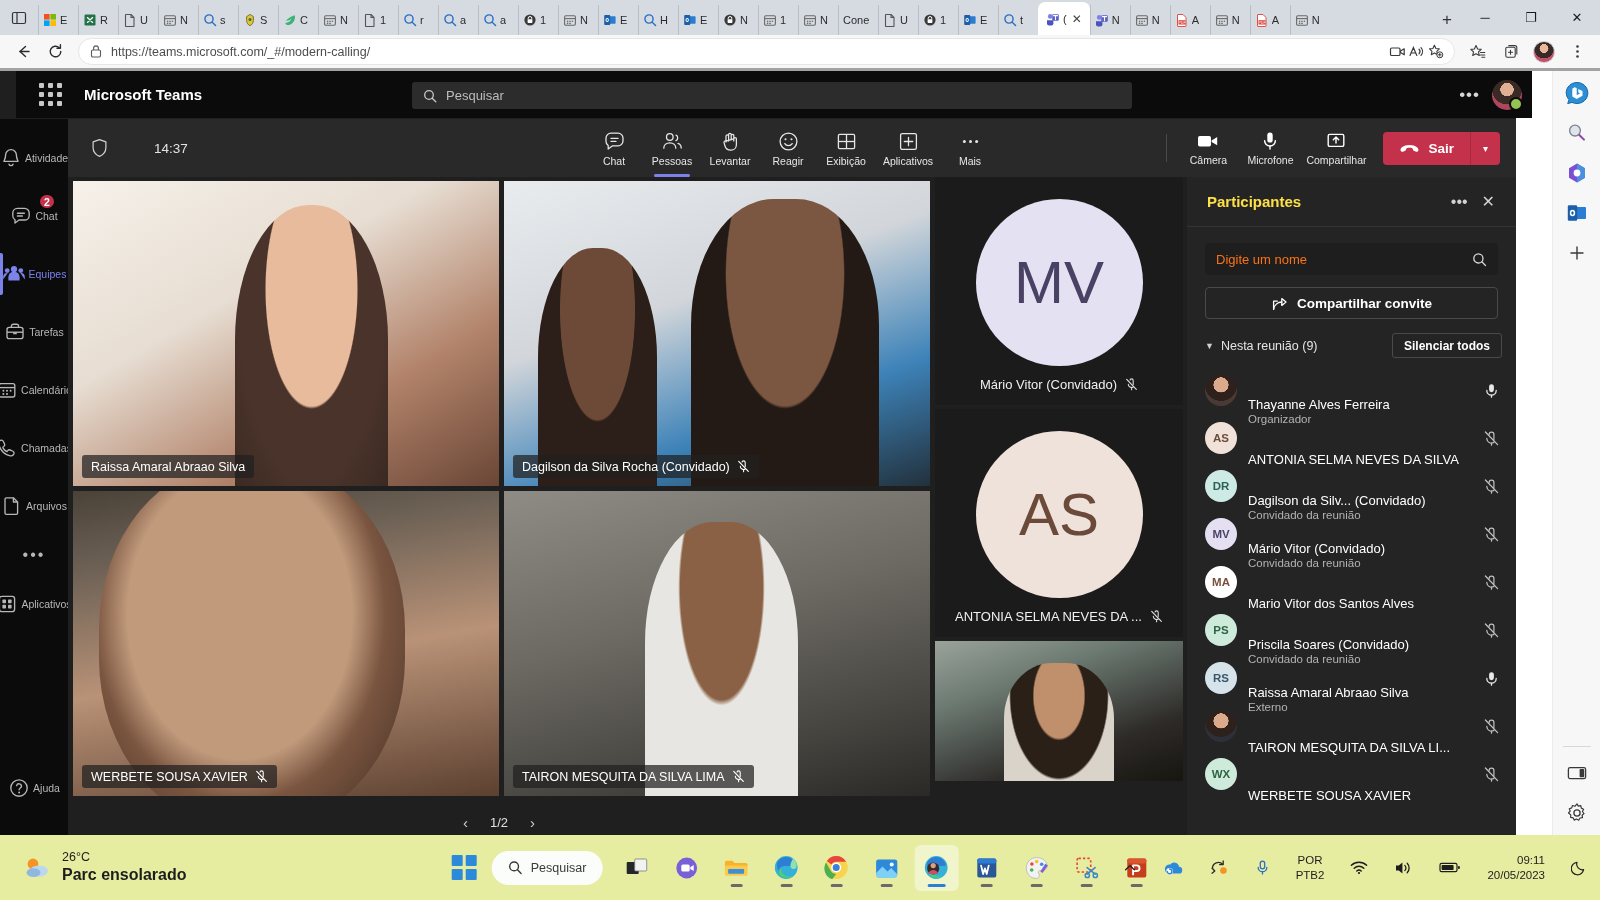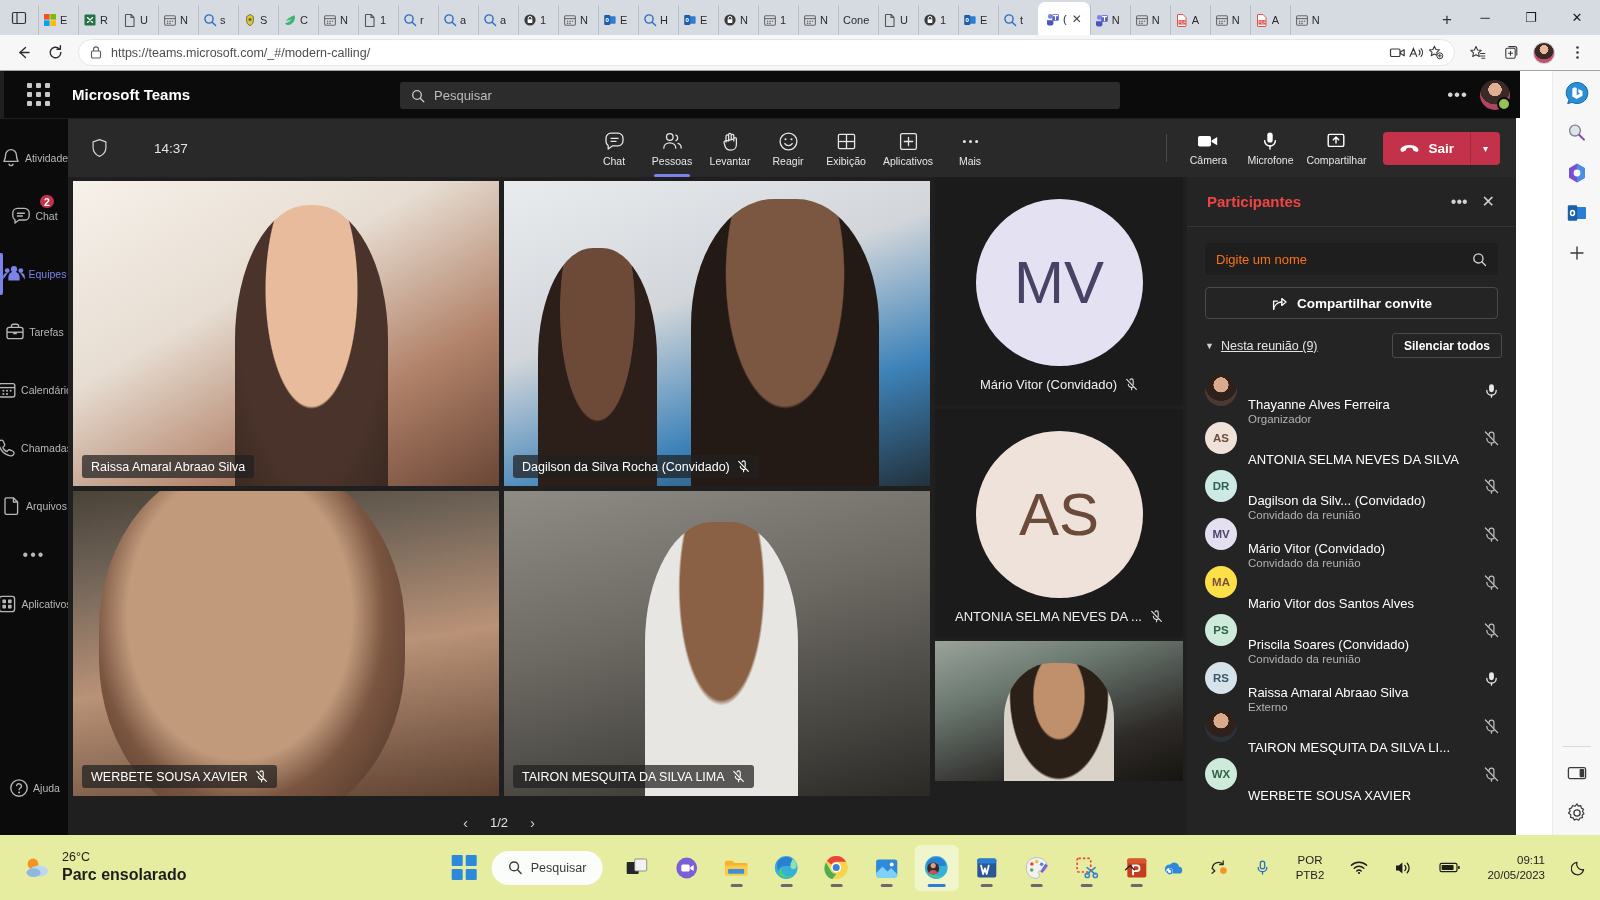--- a/index.html
+++ b/index.html
@@ -40,21 +40,21 @@
   }
   .wincontrols { display: flex; align-items: center; height: 35px; flex: 0 0 auto;}
   .wincontrols div {
     width: 46px; height: 35px; display: flex; align-items: center; justify-content: center;
     font-size: 13px; color: #1b1b1b;
   }
 
   .browser-nav {
     position: absolute; left: 0; top: 35px; width: 1600px; height: 36px;
     background: #f7f7f7; display: flex; align-items: center; gap: 2px; padding: 0 8px;
-    border-bottom: 1px solid #a3a3a3;
+    border-bottom: 3px solid #a3a3a3;
   }
   .navbtn {
     width: 30px; height: 28px; display: flex; align-items: center; justify-content: center;
     color: #2b2b2b; border-radius: 4px;
   }
   .omnibox {
     flex: 1; height: 27px; background: #ffffff; border-radius: 14px;
     display: flex; align-items: center; padding: 0 10px; gap: 8px;
     margin: 0 6px; border: 1px solid #e6e6e6;
   }
@@ -76,21 +76,21 @@
   .edge-sidebar .sb-ico { width: 30px; height: 28px; display: flex; align-items: center; justify-content: center; }
   .edge-sidebar .spacer { flex: 1; }
   .edge-sep { width: 28px; height: 1px; background: #d8d8d8; }
 
   
   .teams {
     position: absolute; left: 0; top: 71px; width: 1516px; height: 764px;
     background: #1f1f1f;
   }
   .teams-header {
-    position: absolute; left: 4px; top: 0; width: 1516px; height: 47px;
+    position: absolute; left: 16px; top: 0; width: 1516px; height: 47px;
     background: #0b0b0b; display: flex; align-items: center;
   }
   .waffle {
     width: 68px; height: 48px; display: flex; align-items: center; justify-content: center;
   }
   .waffle-grid { display: grid; grid-template-columns: repeat(3, 5px); gap: 4px; }
   .waffle-grid i { width: 5px; height: 5px; background: #c8c8c8; border-radius: 1px; display:block;}
   .teams-title { font-size: 15px; font-weight: bold; color: #ffffff; }
   .teams-search {
     position: absolute; left: 396px; top: 11px; width: 720px; height: 27px;
@@ -212,36 +212,36 @@
 
   
   .ppanel {
     position: absolute; left: 1119px; top: 58px; width: 329px; height: 658px;
     background: #252424;
   }
   .ppanel-head {
     height: 50px; display: flex; align-items: center; padding: 0 14px 0 20px;
     border-bottom: 1px solid #343232;
   }
-  .ppanel-title { font-size: 15px; font-weight: bold; color: #ef4444; flex: 1; }
+  .ppanel-title { font-size: 15px; font-weight: bold; color: #fde047; flex: 1; }
   .ph-ico { color: #d2d2d2; font-size: 16px; padding: 0 7px; }
   .psearch {
     margin: 16px 18px 0 18px; height: 32px; background: #1f1e1e; border-radius: 4px;
     display: flex; align-items: center; padding: 0 11px;
   }
   .psearch .ph { flex: 1; font-size: 13px; color: #f97316; }
   .invite-btn {
     margin: 12px 18px 0 18px; height: 32px; border: 1px solid #4a4a4a; border-radius: 4px;
     display: flex; align-items: center; justify-content: center; gap: 9px;
     color: #fff; font-size: 13.5px; font-weight: bold;
   }
   .sect-row {
     margin: 14px 14px 0 18px; display: flex; align-items: center; gap: 7px;
   }
-  .sect-label { font-size: 12.5px; color: #e4e4e4; flex: 1; text-decoration: underline; }
+  .sect-label { font-size: 12.5px; color: #e4e4e4; flex: 1; }
   .sect-caret { font-size: 9px; color: #cfcfcf; }
   .mute-all {
     height: 25px; border: 1px solid #4a4a4a; border-radius: 3px;
     display: flex; align-items: center; padding: 0 11px;
     color: #fff; font-size: 12px; font-weight: bold;
   }
   .plist { margin-top: 8px; }
   .prow {
     height: 48px; display: flex; align-items: center; gap: 11px; padding: 0 14px 0 18px;
   }
@@ -1127,21 +1127,21 @@
               <div class="pmic">
                 <svg width="17" height="17" viewBox="0 0 17 17">
                   <path d="M6.1 4.6V4.6a2.4 2.4 0 0 1 4.8 0v4.6a2.4 2.4 0 0 1-.4 1.4" fill="none" stroke="#bdbdbd" stroke-width="1.25" stroke-linecap="round"></path>
                   <path d="M3.8 8.4a4.7 4.7 0 0 0 7.1 4" fill="none" stroke="#bdbdbd" stroke-width="1.25" stroke-linecap="round"></path>
                   <line x1="8.5" y1="13.1" x2="8.5" y2="15.2" stroke="#bdbdbd" stroke-width="1.25" stroke-linecap="round"></line>
                   <line x1="2.4" y1="2" x2="14.6" y2="14.6" stroke="#bdbdbd" stroke-width="1.35" stroke-linecap="round"></line>
                 </svg>
               </div>
             </div>
             <div class="prow">
-              <div class="pav" style="background:#fde047;color:#7a4f42;">MA</div>
+              <div class="pav" style="background:#ffffff;color:#7a4f42;">MA</div>
               <div class="pinfo">
                 <div class="pname">Mario Vitor dos Santos Alves</div>
               </div>
               <div class="pmic">
                 <svg width="17" height="17" viewBox="0 0 17 17">
                   <path d="M6.1 4.6V4.6a2.4 2.4 0 0 1 4.8 0v4.6a2.4 2.4 0 0 1-.4 1.4" fill="none" stroke="#bdbdbd" stroke-width="1.25" stroke-linecap="round"></path>
                   <path d="M3.8 8.4a4.7 4.7 0 0 0 7.1 4" fill="none" stroke="#bdbdbd" stroke-width="1.25" stroke-linecap="round"></path>
                   <line x1="8.5" y1="13.1" x2="8.5" y2="15.2" stroke="#bdbdbd" stroke-width="1.25" stroke-linecap="round"></line>
                   <line x1="2.4" y1="2" x2="14.6" y2="14.6" stroke="#bdbdbd" stroke-width="1.35" stroke-linecap="round"></line>
                 </svg>

